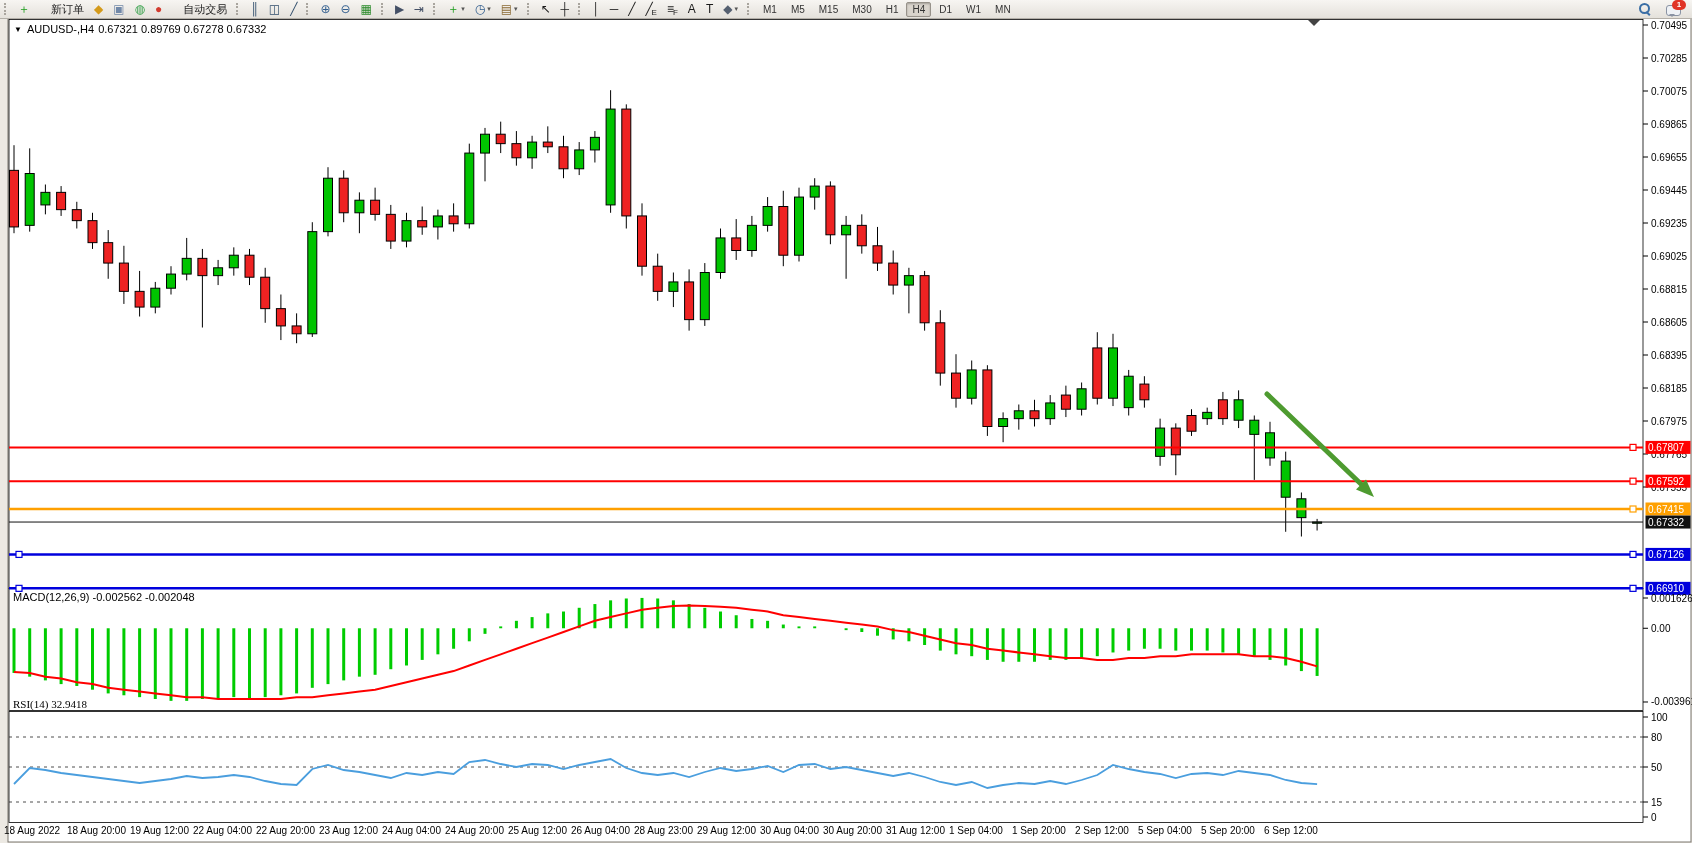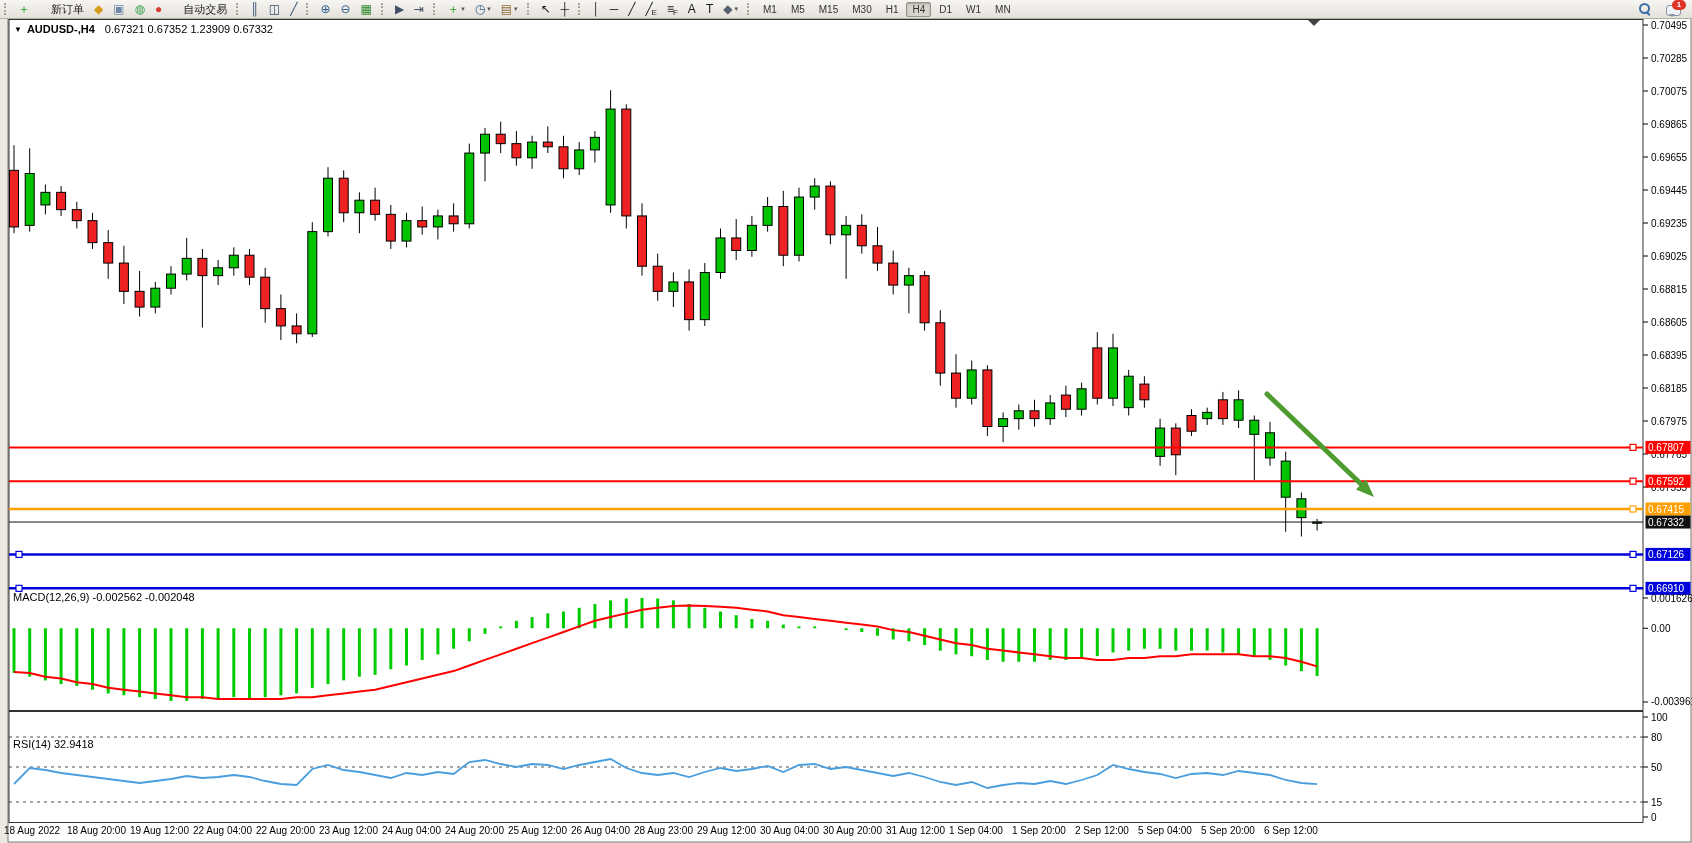--- a/index.html
+++ b/index.html
@@ -40,26 +40,26 @@
   .chat-ic .badge{
     position:absolute;right:-4px;top:-3px;min-width:10px;height:10px;border-radius:6px;
     background:#e03325;color:#fff;font-size:8px;line-height:10px;text-align:center;padding:0 2px;font-weight:bold;
   }
   
   #chart-title{
     position:absolute;left:14px;top:23px;z-index:4;font-size:11px;color:#000;
     display:flex;align-items:center;pointer-events:none;
   }
   #chart-title .tri{font-size:8px;margin-right:5px;pointer-events:auto;}
-  #chart-title .sym{font-weight:bold;margin-right:10px;}
+  #chart-title .sym{font-weight:normal;margin-right:4px;}
   #macd-label,#rsi-label{
     position:absolute;left:13px;z-index:4;font-size:11px;color:#000;pointer-events:none;
   }
   #macd-label{top:591px;text-align:right;}
-  #rsi-label{top:738px;}
+  #rsi-label{top:698px;font-family:Liberation Serif, serif;}
   #chart-svg{position:absolute;left:0;top:0;z-index:1;}
 </style>
 </head>
 <body>
 
 <div id="toolbar">
   <div id="tb-groups">
       <span class="tb-handle"></span>
       <span class="tbi">
         <span class="glyph" style="color: rgb(26, 156, 26);">＋</span>
@@ -534,16 +534,16 @@
     <text x="1012" y="834" font-size="10" fill="#000" font-family="&quot;Liberation Sans&quot;,&quot;DejaVu Sans&quot;,sans-serif">1 Sep 20:00</text>
     <text x="1075" y="834" font-size="10" fill="#000" font-family="&quot;Liberation Sans&quot;,&quot;DejaVu Sans&quot;,sans-serif">2 Sep 12:00</text>
     <text x="1138" y="834" font-size="10" fill="#000" font-family="&quot;Liberation Sans&quot;,&quot;DejaVu Sans&quot;,sans-serif">5 Sep 04:00</text>
     <text x="1201" y="834" font-size="10" fill="#000" font-family="&quot;Liberation Sans&quot;,&quot;DejaVu Sans&quot;,sans-serif">5 Sep 20:00</text>
     <text x="1264" y="834" font-size="10" fill="#000" font-family="&quot;Liberation Sans&quot;,&quot;DejaVu Sans&quot;,sans-serif">6 Sep 12:00</text>
   </svg>
 
 <div id="chart-title">
   <span class="tri">▼</span>
   <span class="sym">AUDUSD-,H4</span>
-  <span class="ohlc">0.67321 0.67352 1.23909 0.67332</span>
+  <span class="ohlc">0.67321 0.89769 0.67278 0.67332</span>
 </div>
 <div id="macd-label">MACD(12,26,9) -0.002562 -0.002048</div>
 <div id="rsi-label">RSI(14) 32.9418</div>
 
 </body></html>

